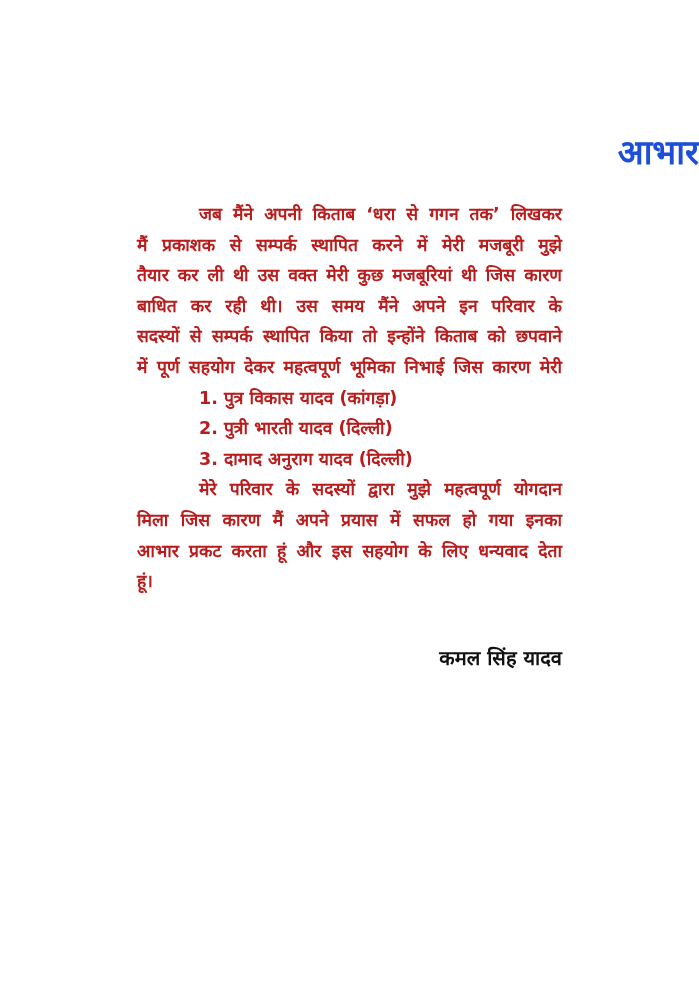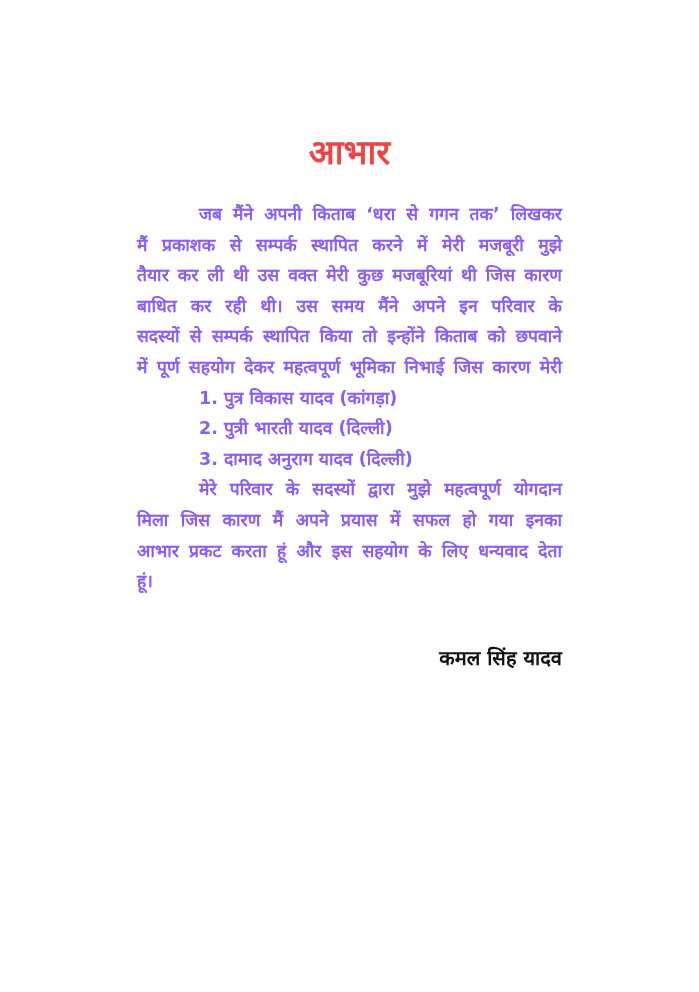--- a/index.html
+++ b/index.html
@@ -20,36 +20,36 @@
       left: 0; top: 0;
       width: 699px;
       height: 992px;
       background: #ffffff;
     }
     .title {
       position: absolute;
       left: 0;
       width: 699px;
       top: 128px;
-      text-align: center;
+      text-align: right;
       font-size: 34px;
       font-weight: bold;
       line-height: 48px;
-      color: #ef4444;
+      color: #1d4ed8;
       letter-spacing: 0px;
     }
     .body-text {
       position: absolute;
       left: 137px;
       width: 425px;
       top: 199px;
       font-size: 17.5px;
       line-height: 30.6px;
       font-weight: bold;
-      color: #8b5cf6;
+      color: #b91c1c;
     }
     .line {
       display: block;
       white-space: nowrap;
       text-align: justify;
       text-align-last: justify;
       height: 30.6px;
       overflow: visible;
     }
     .line.indent {

